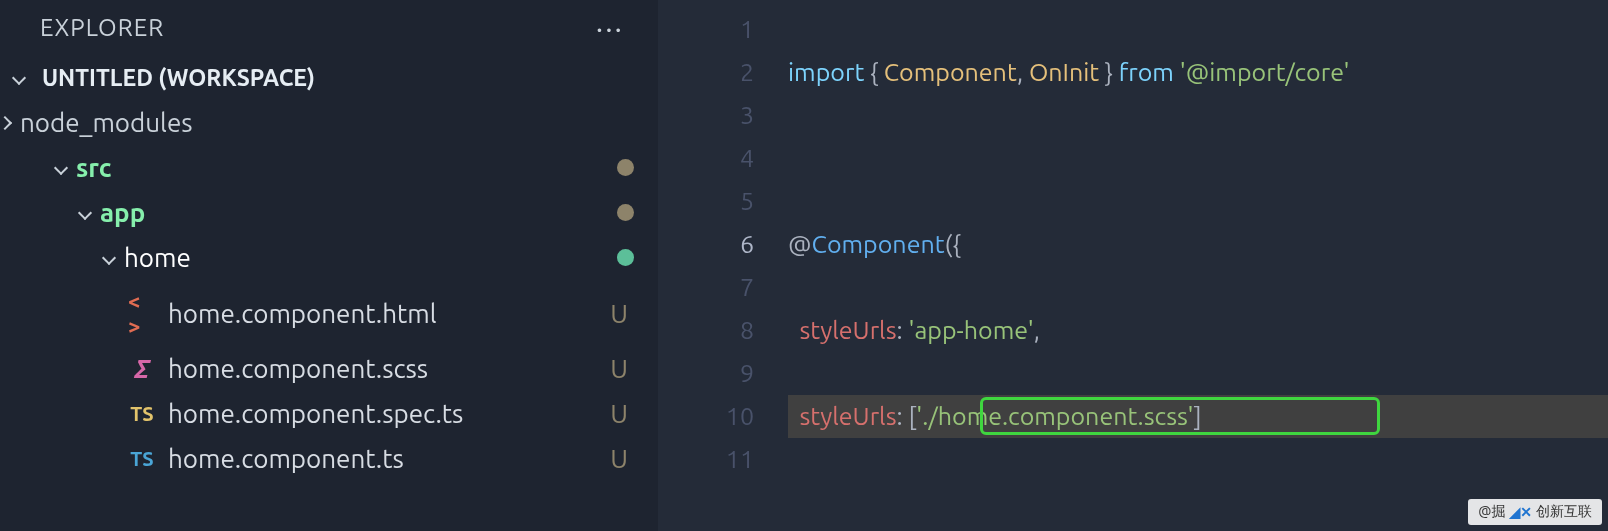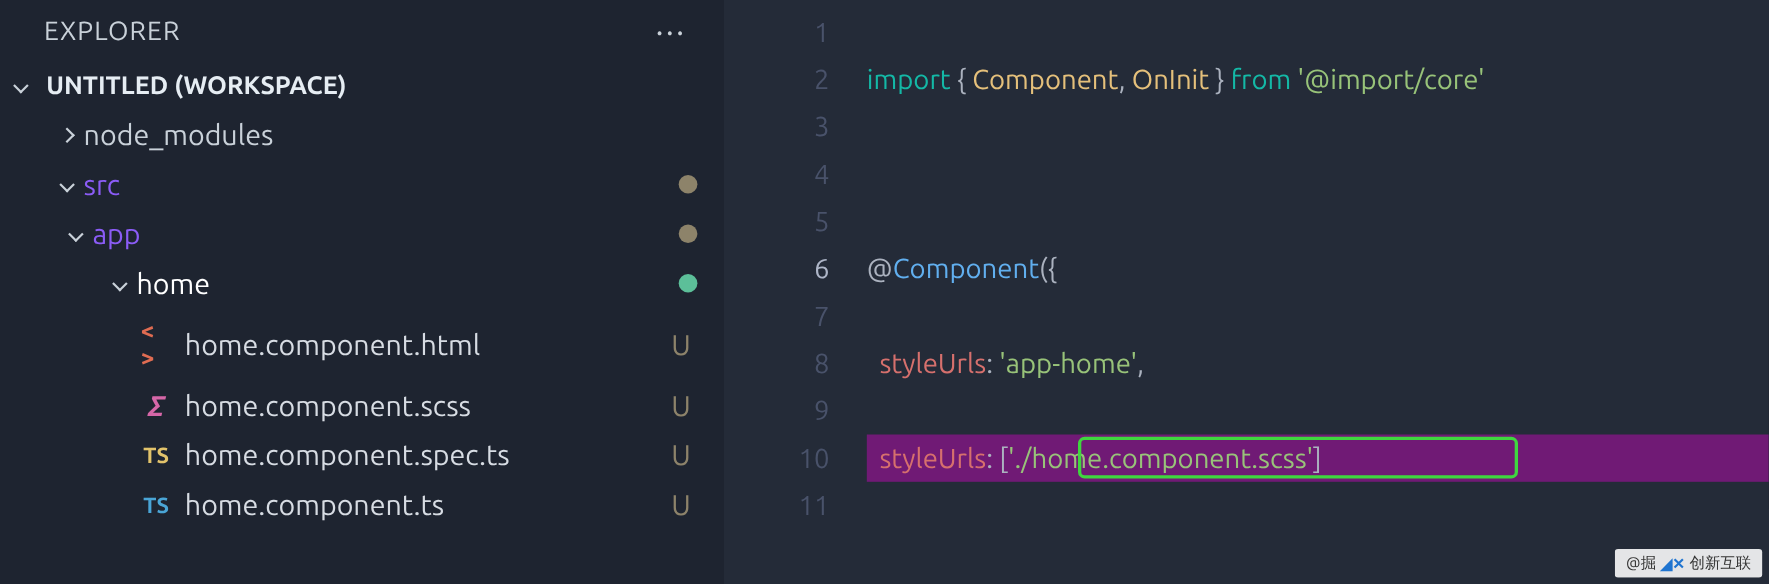--- a/index.html
+++ b/index.html
@@ -11,79 +11,79 @@
   .workspace-row { display:flex; align-items:center; gap:8px; padding:10px 14px; font-weight:700; font-size:23px; color:#e6edf3; }
   .chev { display:inline-block; width:12px; height:12px; border-right:3px solid #c9d1d9; border-bottom:3px solid #c9d1d9; transform:rotate(45deg); margin-right:10px; }
   .chev.right { transform:rotate(-45deg); }
   .chev.small { width:10px; height:10px; border-width:2px; }
   .tree { font-size:26px; }
   .tree-row { display:flex; align-items:center; justify-content:space-between; padding:8px 24px 8px 0; }
   .tree-left { display:flex; align-items:center; }
   .dot { width:17px; height:17px; border-radius:50%; }
   .ustatus { color:#8d836a; font-size:26px; padding-right:6px; }
   .fname { color:#d7dce3; }
-  .folder-modified { color:#8b5cf6; }
+  .folder-modified { color:#86efac;font-weight:bold; }
   .folder-added  { color:#ffffff; }
   .ficon { width:28px; display:inline-flex; justify-content:center; margin-right:12px; font-size:22px; font-weight:700; }
   .ic-html { color:#e06c52; }
   .ic-scss { color:#d667a8; font-style:italic; font-size:26px; }
   .ic-tsy  { color:#e2c36b; font-size:20px; }
   .ic-tsb  { color:#4aa5d6; font-size:20px; }
 
   .main { flex:1; display:flex; flex-direction:column; background:#242b38; }
   .tabs { display:flex; height:56px; background:#1e2430; width:100%; overflow:hidden; }
   .tab { display:flex; align-items:center; padding:0 22px; gap:14px; font-size:25px; color:#7b8496; white-space:nowrap; border-right:1px solid #161a22; }
   .tab.active { background:#242b38; color:#e6edf3; }
   .tab .close { font-size:24px; color:#c9d1d9; }
   .tab .tsbadge { color:#4aa5d6; font-size:19px; font-weight:700; }
 
   .editor { display:flex; flex:1; font-family: Menlo, Consolas, monospace; font-size:25px; line-height:43px; padding-top:8px; }
   .gutter { width:130px; text-align:right; color:#49526a; padding-right:34px; user-select:none; }
   .gutter .cur { color:#aeb6c8; }
   .code { flex:1; white-space:pre; position:relative; }
-  .kw   { color:#14b8a6; }
+  .kw   { color:#7dd3fc; }
   .ty   { color:#e5c07b; }
   .fn   { color:#61afef; }
   .key  { color:#d6706d; }
   .str  { color:#98c379; }
   .pun  { color:#abb2bf; }
-  .cl-line { background:#701a75; }
+  .cl-line { background:#404040; }
   .codeline { position:relative; }
   .hlbox { position:absolute; border:3px solid #3fd63f; border-radius:6px; top:2px; height:38px; }
 
   .watermark { position:fixed; right:6px; bottom:6px; background:rgba(255,255,255,.88); color:#333; font-size:14px; padding:4px 10px; border-radius:3px; display:flex; align-items:center; gap:4px; }
   .watermark .logo { font-weight:800; color:#1f74d0; }
 </style>
 </head>
 <body>
 
 <div class="sidebar">
   <div class="explorer-header">
     <span class="explorer-title">EXPLORER</span>
     <span class="ellipsis">···</span>
   </div>
   <div class="workspace-row">
     <span class="chev small"></span>
     <span>UNTITLED (WORKSPACE)</span>
   </div>
   <div class="tree">
-    <div class="tree-row" style="padding-left:56px">
+    <div class="tree-row" style="">
       <div class="tree-left">
           <span class="chev small right"></span>
           <span>node_modules</span>
         </div>
     </div>
     <div class="tree-row" style="padding-left:56px">
       <div class="tree-left">
           <span class="chev small"></span>
           <span class="folder-modified">src</span>
         </div>
       <span class="dot" style="background:#8d836a"></span>
     </div>
-    <div class="tree-row" style="padding-left:64px">
+    <div class="tree-row" style="padding-left:80px">
       <div class="tree-left">
           <span class="chev small"></span>
           <span class="folder-modified">app</span>
         </div>
       <span class="dot" style="background:#8d836a"></span>
     </div>
     <div class="tree-row" style="padding-left:104px">
       <div class="tree-left">
           <span class="chev small"></span>
           <span class="folder-added">home</span>

